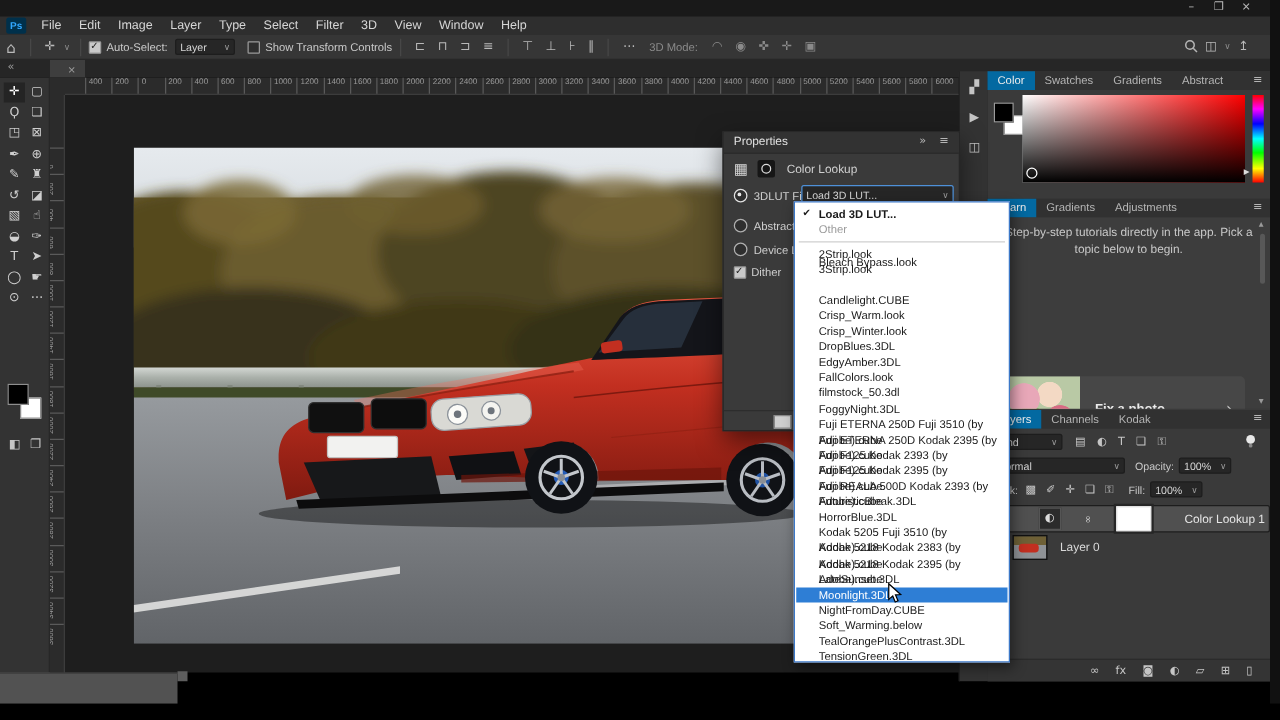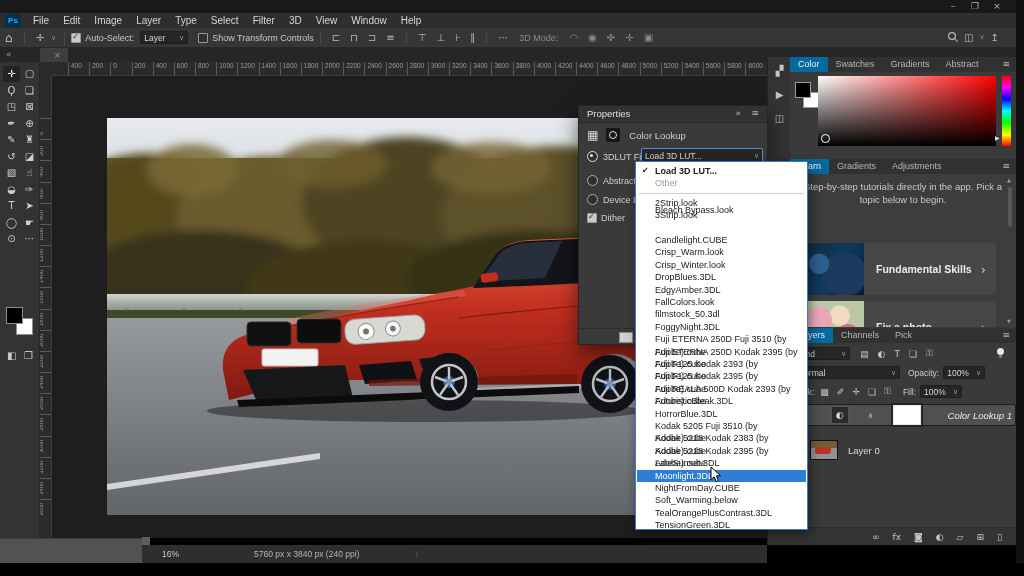--- a/index.html
+++ b/index.html
@@ -405,25 +405,20 @@
             <line x1="503" y1="266" x2="489" y2="261"></line>
           </g>
           <circle cx="503" cy="266" r="3" fill="#8a8f96"></circle>
         </g>
       </svg>
     </div>
   </div>
 
   <div class="abs" id="statusblock"></div>
   <div class="abs" style="left:142px;top:537px;width:8px;height:8px;background:#5e5e5e;"></div>
-  <div class="abs flex" id="statusbar">
-    <span style="margin-left:20px;color:#cdcdcd;">16%</span>
-    <span style="margin-left:75px;color:#b5b5b5;">5760 px x 3840 px (240 ppi)</span>
-    <span class="g" style="margin-left:55px;color:#9a9a9a;font-size:8px;">〉</span>
-  </div>
 
   <div class="abs" id="dockstrip">
     <div id="strip-icons">
         <div class="stripicon g" style="margin-top: 4px;">▞</div>
         <div class="stripicon g" style="margin-top: 4px;">▶</div>
         <div class="stripicon g" style="margin-top: 4px;">◫</div>
       </div>
   </div>
 
   <div class="abs" id="dock">
@@ -449,43 +444,38 @@
 
     <div class="abs" style="top:102px;width:226px;">
       <div class="tabsrow" id="learn-tabs">
           <span class="ptab active">Learn</span>
           <span class="ptab">Gradients</span>
           <span class="ptab">Adjustments</span>
           <span class="hamb g">≡</span>
         </div>
       <div class="panelbody" style="height:153px;background:#3d3d3d;overflow:hidden;">
         <div style="text-align:center;color:#c9c9c9;font-size:9.5px;line-height:13px;padding:6px 14px 0 14px;">Step-by-step tutorials directly in the app. Pick a topic below to begin.</div>
-        <div class="learncard" style="top:69px;">
-          <div class="thumb" style="background:radial-gradient(circle at 30% 40%,#2c5d8a 0 18%,transparent 19%),radial-gradient(circle at 70% 60%,#1b3a5e 0 40%,transparent 41%),linear-gradient(120deg,#16283f,#0e3b5e 55%,#0a1c30);"></div>
-          <span class="lbl">Fundamental Skills</span>
-          <span class="chev g">›</span>
-        </div>
         <div class="learncard" style="top:127px;">
           <div class="thumb" style="background:radial-gradient(circle at 30% 35%,#e8a7b8 0 22%,transparent 23%),radial-gradient(circle at 62% 28%,#f3d9c4 0 18%,transparent 19%),radial-gradient(circle at 75% 68%,#d86a84 0 20%,transparent 21%),radial-gradient(circle at 38% 75%,#7a9e5a 0 26%,transparent 27%),#b9c9a5;"></div>
           <span class="lbl">Fix a photo</span>
           <span class="chev g">›</span>
         </div>
         <div class="abs" style="right:2px;top:3px;width:7px;height:147px;">
           <span class="g" style="position:absolute;top:0;left:0;color:#9a9a9a;font-size:5px;">▲</span>
           <span class="g" style="position:absolute;bottom:0;left:0;color:#9a9a9a;font-size:5px;">▼</span>
           <div style="position:absolute;top:10px;left:1px;width:4px;height:40px;background:#585858;border-radius:2px;"></div>
         </div>
       </div>
     </div>
 
     <div class="abs" style="top:271px;width:226px;">
       <div class="tabsrow" id="layers-tabs">
           <span class="ptab active">Layers</span>
           <span class="ptab">Channels</span>
-          <span class="ptab">Pick</span>
+          <span class="ptab">Kodak</span>
           <span class="hamb g">≡</span>
         </div>
       <div class="panelbody" style="height:202px;">
 
         <div class="lrow" style="top:4px;left:4px;width:218px;">
           <span class="sel" style="width:56px;height:13px;">
             <span>Kind</span>
               <span class="cv g">∨</span>
           </span>
           <span id="filter-icons" class="flex g" style="margin-left:10px;gap:9px;">
@@ -524,23 +514,23 @@
             <span>100%</span>
               <span class="cv g">∨</span>
           </span>
         </div>
 
         <div class="layerrow sel abs" style="top:61px;left:0;width:226px;">
           <span class="eyebox g">◉</span>
           <span class="g" style="width:16px;height:16px;background:#2b2b2b;border:1px solid #555;color:#ddd;font-size:9px;text-align:center;line-height:16px;">◐</span>
           <span class="g" style="color:#c9c9c9;font-size:8px;transform:rotate(90deg);margin:0 2px;">∞</span>
           <span style="width:26px;height:18px;background:#fff;border:1px solid #e8e8e8;box-shadow:0 0 0 2px #262626;"></span>
-          <span style="color:#e6e6e6;font-size:9.5px;margin-left:10px;font-style:italic;">Color Lookup 1</span>
-        </div>
-        <div class="layerrow abs" style="top:96px;left:0;width:226px;">
+          <span style="color:#e6e6e6;font-size:9.5px;margin-left:10px;">Color Lookup 1</span>
+        </div>
+        <div class="layerrow abs" style="top:84px;left:0;width:226px;">
           <span class="eyebox g">◉</span>
           <span style="width:26px;height:18px;border:1px solid #111;background:linear-gradient(#6e6036 0 38%,#8f9296 38% 100%);position:relative;">
             <span style="position:absolute;left:4px;top:6px;width:16px;height:7px;background:#c22f20;border-radius:3px;"></span>
           </span>
           <span style="color:#d9d9d9;font-size:9.5px;margin-left:10px;">Layer 0</span>
         </div>
 
         <div class="abs flex" style="top:184px;left:0;width:226px;height:18px;background:#343434;border-top:1px solid #2b2b2b;justify-content:flex-end;padding-right:14px;box-sizing:border-box;gap:13px;" id="layers-footer">
             <span class="licon g" style="font-size: 9px;">∞</span>
             <span class="licon g" style="font-size: 9px;">fx</span>

